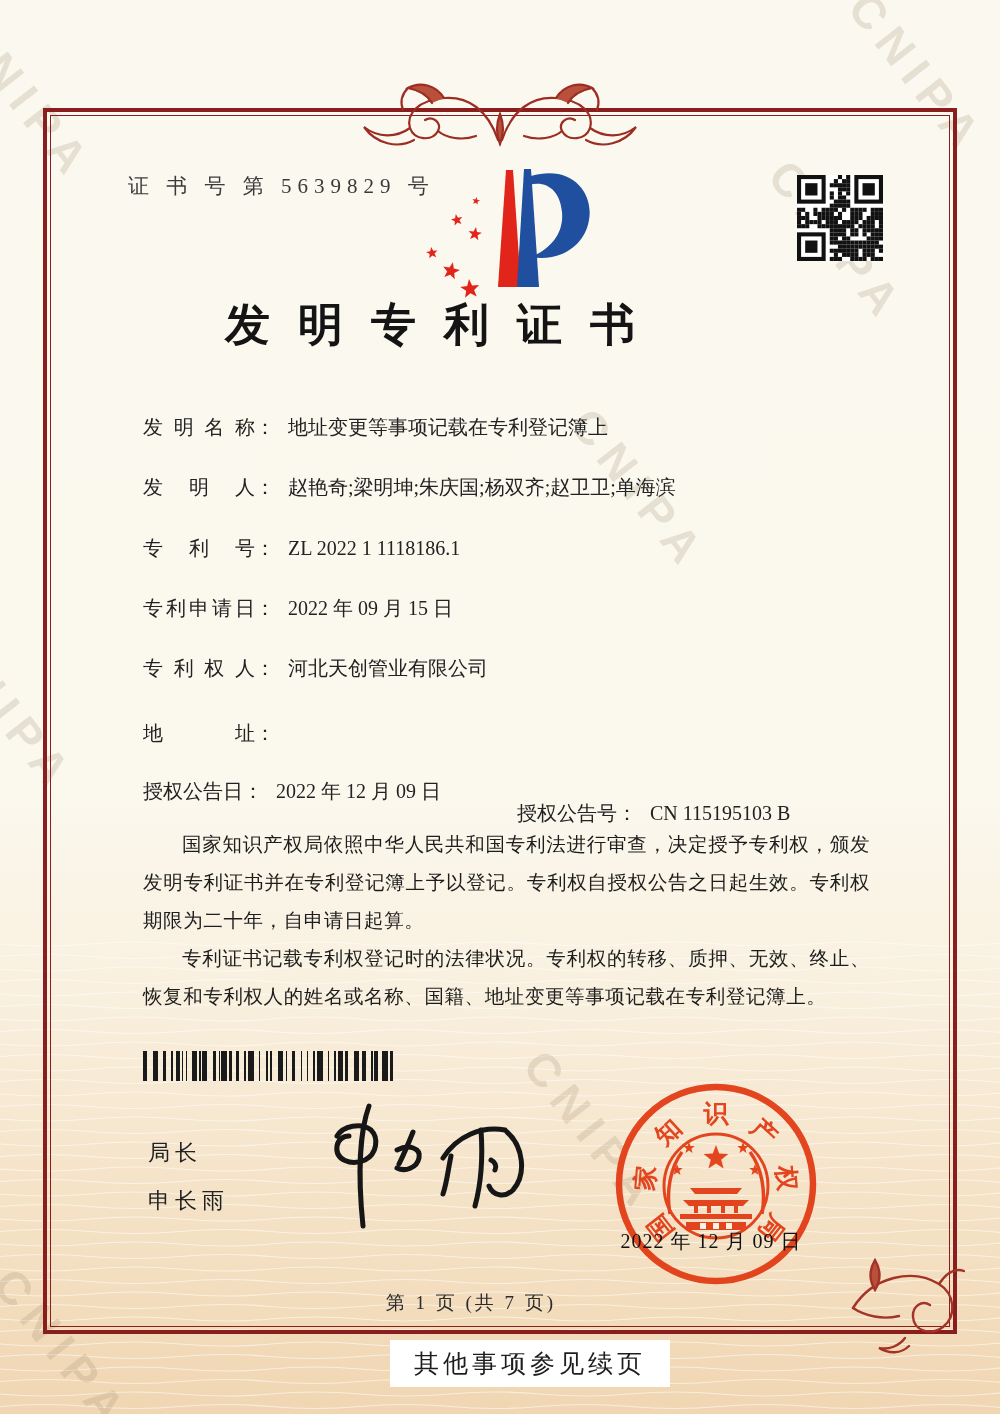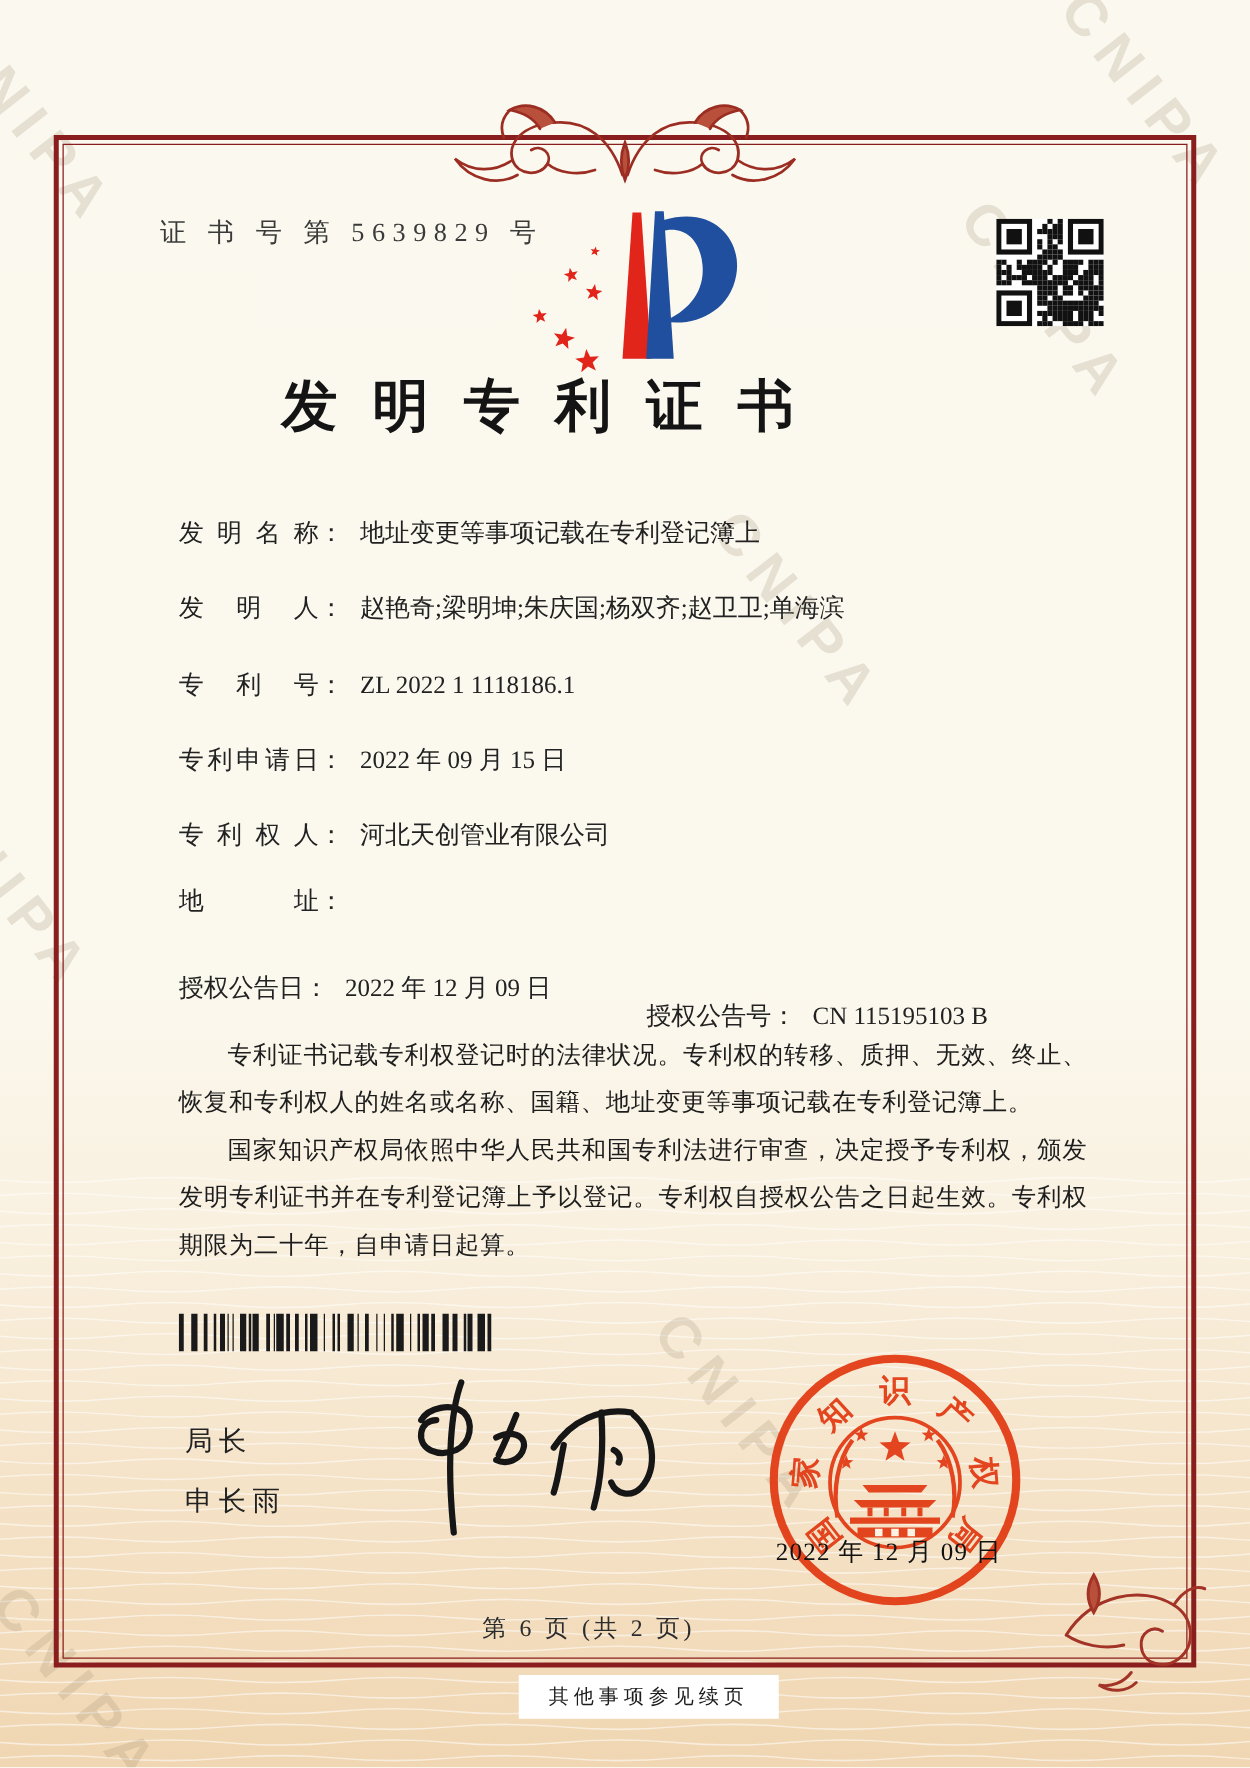--- a/index.html
+++ b/index.html
@@ -39,21 +39,21 @@
   .barcode{position:absolute;left:143px;top:1050px;z-index:4;}
   .officer{position:absolute;left:148px;top:1138px;z-index:4;font-size:22px;letter-spacing:5px;}
   .officer div{margin-bottom:18px;}
   .signature{position:absolute;left:285px;top:1098px;z-index:5;}
   .seal{position:absolute;left:606px;top:1074px;z-index:5;opacity:.95;}
   .seal-date{position:absolute;left:611px;top:1228px;width:200px;z-index:6;
     text-align:center;font-size:20px;letter-spacing:1px;color:#101010;}
   .page-num{position:absolute;left:43px;top:1290px;width:856px;z-index:4;
     text-align:center;font-size:19px;letter-spacing:3px;color:#2c2c2c;}
   .note-box{position:absolute;left:390px;top:1340px;z-index:4;background:#ffffff;
-    padding:7px 24px;font-size:16px;letter-spacing:4px;color:#1d1d1d;margin-left:25px;}
+    padding:7px 24px;font-size:25px;letter-spacing:4px;color:#1d1d1d;}
 </style>
 </head>
 <body>
 
 <div class="page">
 
   <svg class="waves" width="1000" height="474" viewBox="0 0 1000 474">
       <g id="wave-group">
         <path d="M0 4.0 q 45 4 90 0 q 45 -4 90 0 q 45 4 90 0 q 45 -4 90 0 q 45 4 90 0 q 45 -4 90 0 q 45 4 90 0 q 45 -4 90 0 q 45 4 90 0 q 45 -4 90 0 q 45 4 90 0 q 45 -4 90 0" fill="none" stroke="rgba(255,255,255,0.55)" stroke-width="1.2"></path>
         <path d="M0 16.5 q 45 -4 90 0 q 45 4 90 0 q 45 -4 90 0 q 45 4 90 0 q 45 -4 90 0 q 45 4 90 0 q 45 -4 90 0 q 45 4 90 0 q 45 -4 90 0 q 45 4 90 0 q 45 -4 90 0 q 45 4 90 0" fill="none" stroke="rgba(255,255,255,0.55)" stroke-width="1.2"></path>
@@ -370,36 +370,36 @@
       <span class="fvalue">ZL 2022 1 1118186.1</span>
     </div>
     <div class="frow" style="top:181px">
       <span class="flabel">专利申请日</span><span class="fcolon">：</span>
       <span class="fvalue">2022 年 09 月 15 日</span>
     </div>
     <div class="frow" style="top:241px">
       <span class="flabel">专利权人</span><span class="fcolon">：</span>
       <span class="fvalue">河北天创管业有限公司</span>
     </div>
-    <div class="frow" style="top:294px">
+    <div class="frow" style="top:306px">
       <span class="flabel">地址</span><span class="fcolon">：</span>
     </div>
     <div class="frow" style="top:364px">
       <span>授权公告日</span><span class="fcolon">：</span>
       <span class="fvalue">2022 年 12 月 09 日</span>
       <span class="grant2">
         <span>授权公告号</span><span class="fcolon">：</span>
         <span class="fvalue">CN 115195103 B</span>
       </span>
     </div>
   </div>
 
   <div class="paras">
+    <p>国家知识产权局依照中华人民共和国专利法进行审查，决定授予专利权，颁发发明专利证书并在专利登记簿上予以登记。专利权自授权公告之日起生效。专利权期限为二十年，自申请日起算。</p>
     <p>专利证书记载专利权登记时的法律状况。专利权的转移、质押、无效、终止、恢复和专利权人的姓名或名称、国籍、地址变更等事项记载在专利登记簿上。</p>
-    <p>国家知识产权局依照中华人民共和国专利法进行审查，决定授予专利权，颁发发明专利证书并在专利登记簿上予以登记。专利权自授权公告之日起生效。专利权期限为二十年，自申请日起算。</p>
   </div>
 
   <svg class="barcode" width="258" height="32" viewBox="0 0 258 32">
     <g id="barcode-bars" fill="#1a1a1a">
         <rect x="0" y="1" width="4" height="30"></rect>
         <rect x="10" y="1" width="5" height="30"></rect>
         <rect x="20" y="1" width="3" height="30"></rect>
         <rect x="28" y="1" width="2" height="30"></rect>
         <rect x="33" y="1" width="4" height="30"></rect>
         <rect x="39" y="1" width="1" height="30"></rect>
@@ -486,16 +486,16 @@
       <path d="M-30,38 h60 v8 h-60 Z" stroke="none"></path>
       <rect x="-16" y="39" width="6" height="6" fill="#fdf3e6" stroke="none"></rect>
       <rect x="-3" y="39" width="6" height="6" fill="#fdf3e6" stroke="none"></rect>
       <rect x="10" y="39" width="6" height="6" fill="#fdf3e6" stroke="none"></rect>
       <path d="M-46,30 C-50,8 -46,-16 -34,-32" fill="none" stroke-width="3.5"></path>
       <path d="M46,30 C50,8 46,-16 34,-32" fill="none" stroke-width="3.5"></path>
     </g>
   </svg>
   <div class="seal-date">2022 年 12 月 09 日</div>
 
-  <div class="page-num">第 6 页 (共 2 页)</div>
+  <div class="page-num">第 1 页 (共 7 页)</div>
   <div class="note-box">其他事项参见续页</div>
 
 </div>
 
 </body></html>

